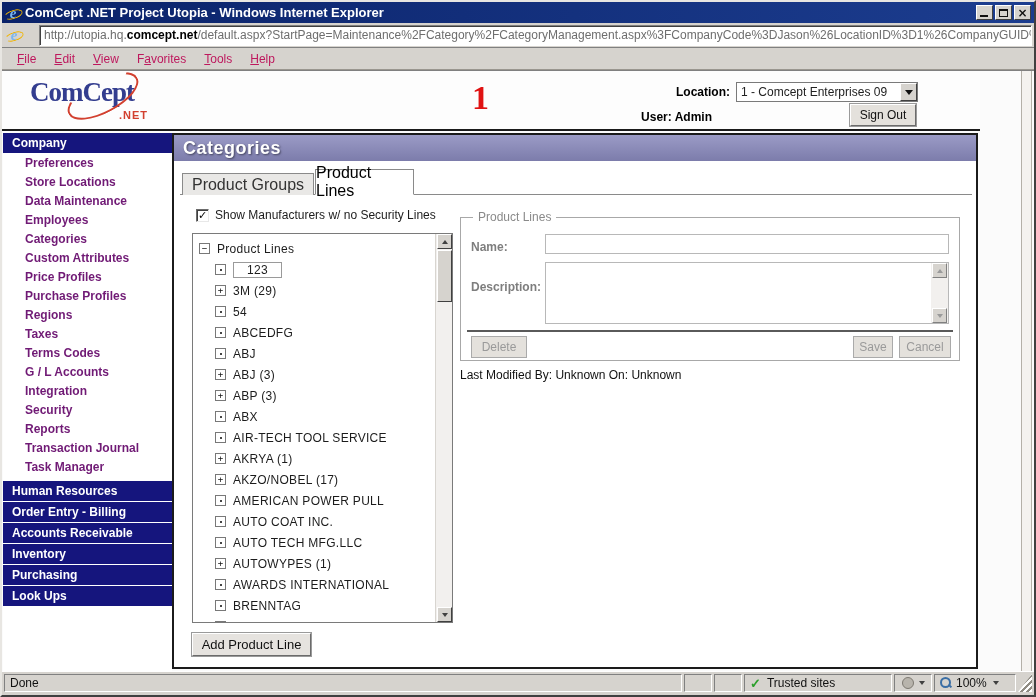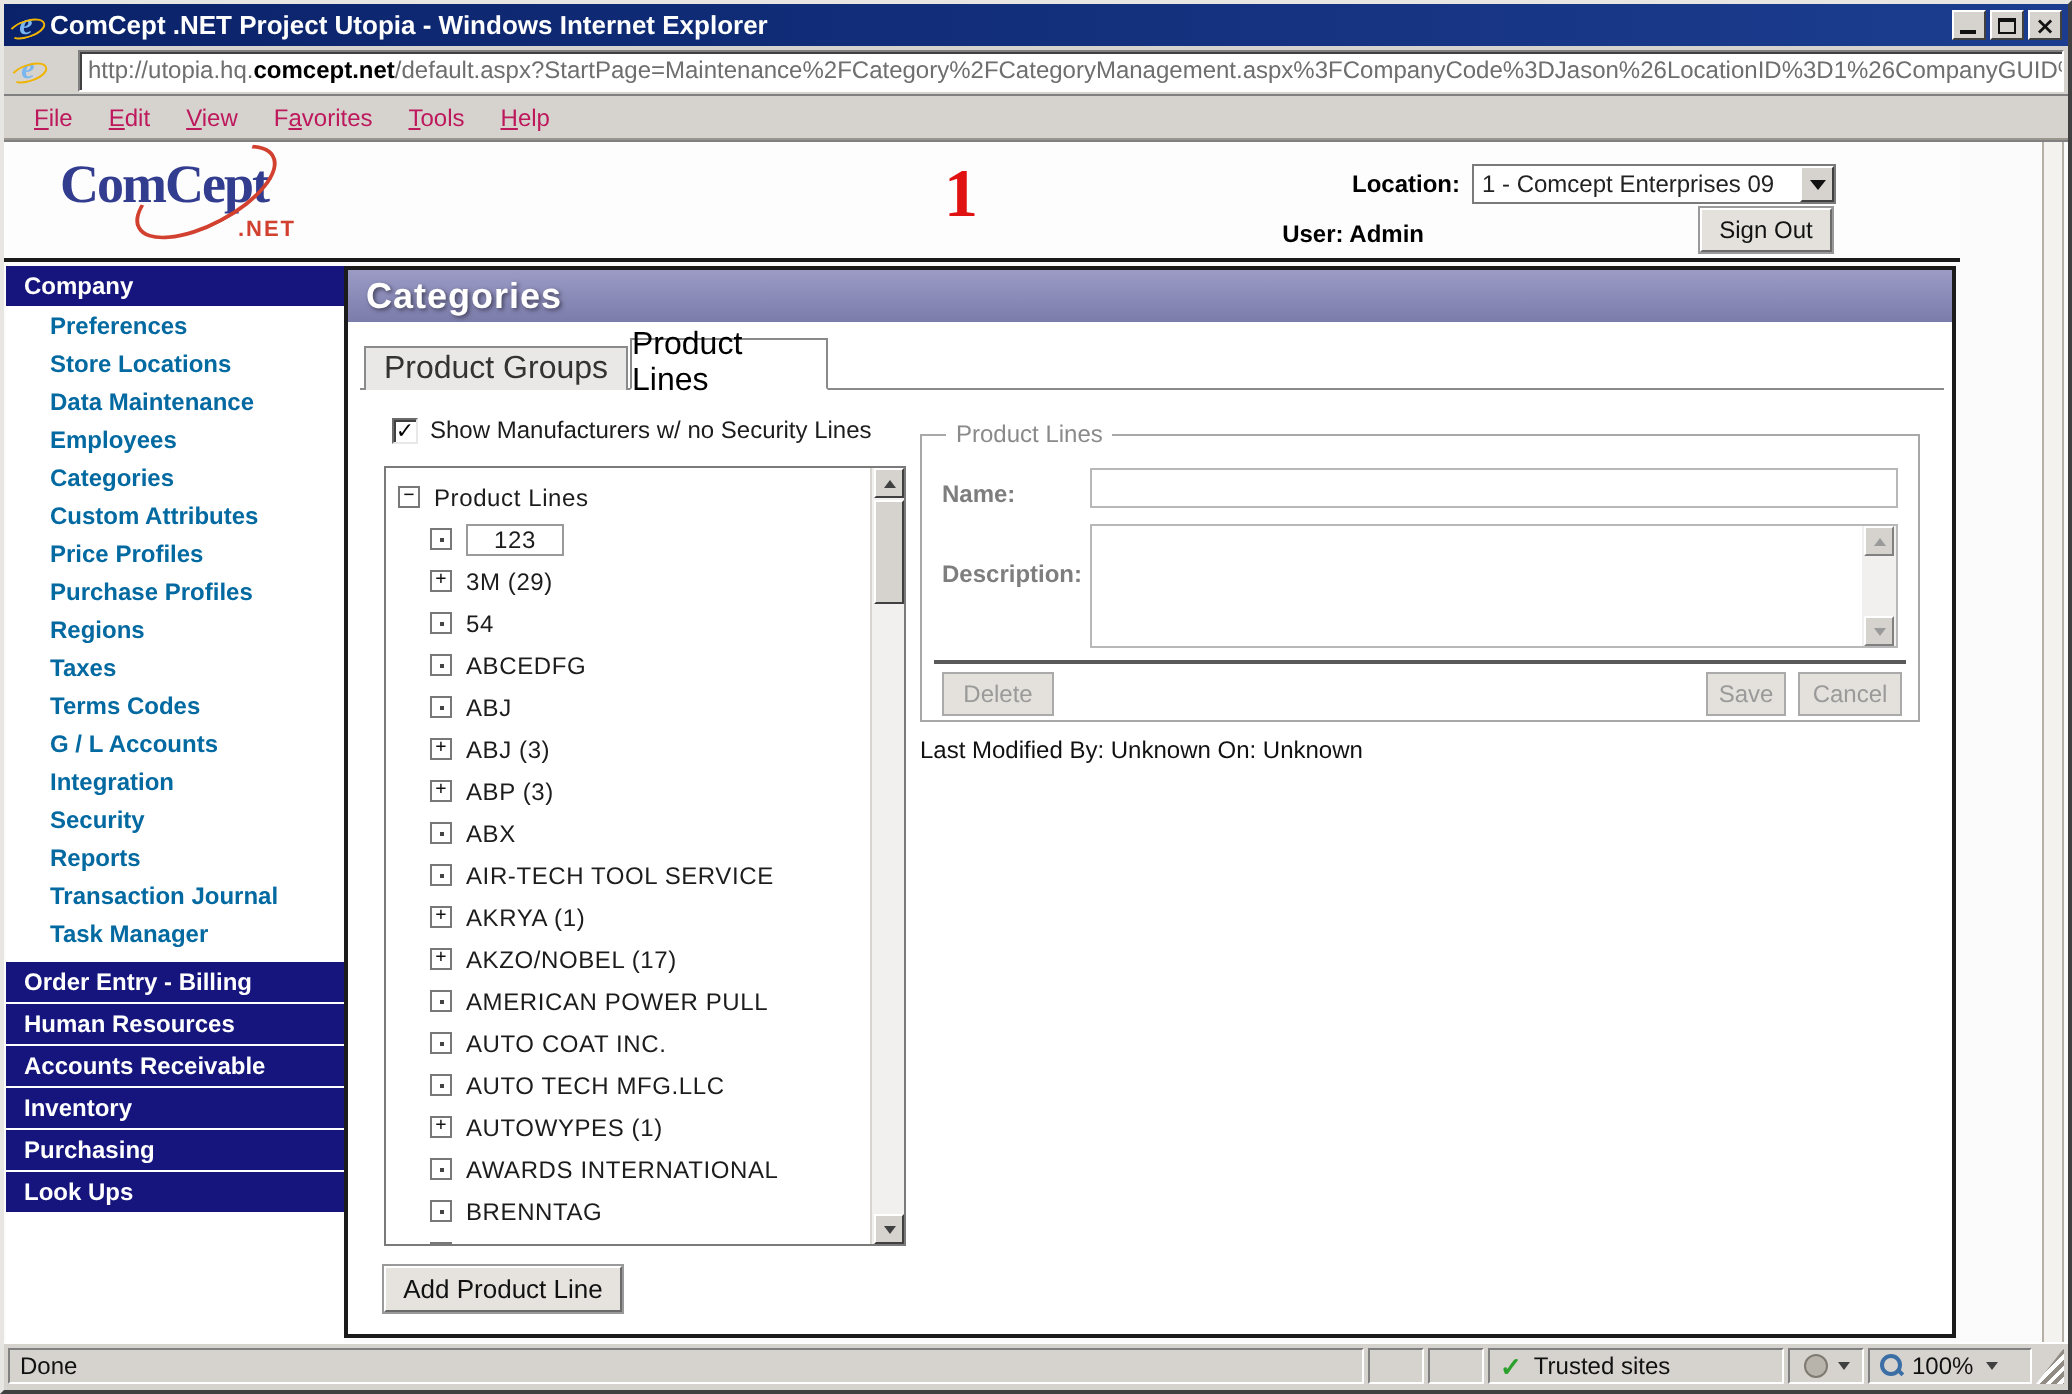--- a/index.html
+++ b/index.html
@@ -69,21 +69,21 @@
               border-top:5px solid #111; }
   .user-label { position:absolute; top:39px; right:268px; font-weight:bold; color:#000; }
   .signout-btn { position:absolute; top:33px; right:64px; width:66px; height:22px;
                  background:#e4e1dc; border:1px solid; border-color:#fff #6b6b6b #6b6b6b #fff;
                  box-shadow:0 0 0 1px #9a9a9a; font-size:12px; color:#111; }
 
   
   .sidebar { position:absolute; left:1px; top:62px; width:169px; bottom:0; background:#fff; }
   .side-header { height:20px; line-height:20px; background:var(--navy,#15157d); color:#fff;
                  font-weight:bold; padding-left:9px; margin-bottom:1px; cursor:pointer; }
-  .side-item { height:19px; line-height:19px; padding-left:22px; color:#0369a1;
+  .side-item { height:19px; line-height:19px; padding-left:22px; color:#701a75;
                font-weight:bold; cursor:pointer; }
   .side-gap { height:4px; }
 
   
   .main-panel { position:absolute; left:170px; top:62px; width:806px; height:536px;
                 background:#fff; border:2px solid #1b1b1b; }
   .cat-bar { position:absolute; left:0; top:0; right:0; height:26px;
              background:linear-gradient(to bottom,#9b9bc6,#7c7cab); display:flex; align-items:center; }
   .cat-title { color:#fff; font-weight:bold; font-size:18px; padding-left:9px; letter-spacing:0.5px;
                text-shadow:1px 1px 2px #44445e; }
@@ -259,22 +259,22 @@
         <div class="side-item">Regions</div>
         <div class="side-item">Taxes</div>
         <div class="side-item">Terms Codes</div>
         <div class="side-item">G / L Accounts</div>
         <div class="side-item">Integration</div>
         <div class="side-item">Security</div>
         <div class="side-item">Reports</div>
         <div class="side-item">Transaction Journal</div>
         <div class="side-item">Task Manager</div>
         <div class="side-gap"></div>
+        <div class="side-header">Human Resources</div>
         <div class="side-header">Order Entry - Billing</div>
-        <div class="side-header">Human Resources</div>
         <div class="side-header">Accounts Receivable</div>
         <div class="side-header">Inventory</div>
         <div class="side-header">Purchasing</div>
         <div class="side-header">Look Ups</div>
       </div>
 
     <div class="main-panel">
       <div class="cat-bar">
         <span class="cat-title">Categories</span>
       </div>

